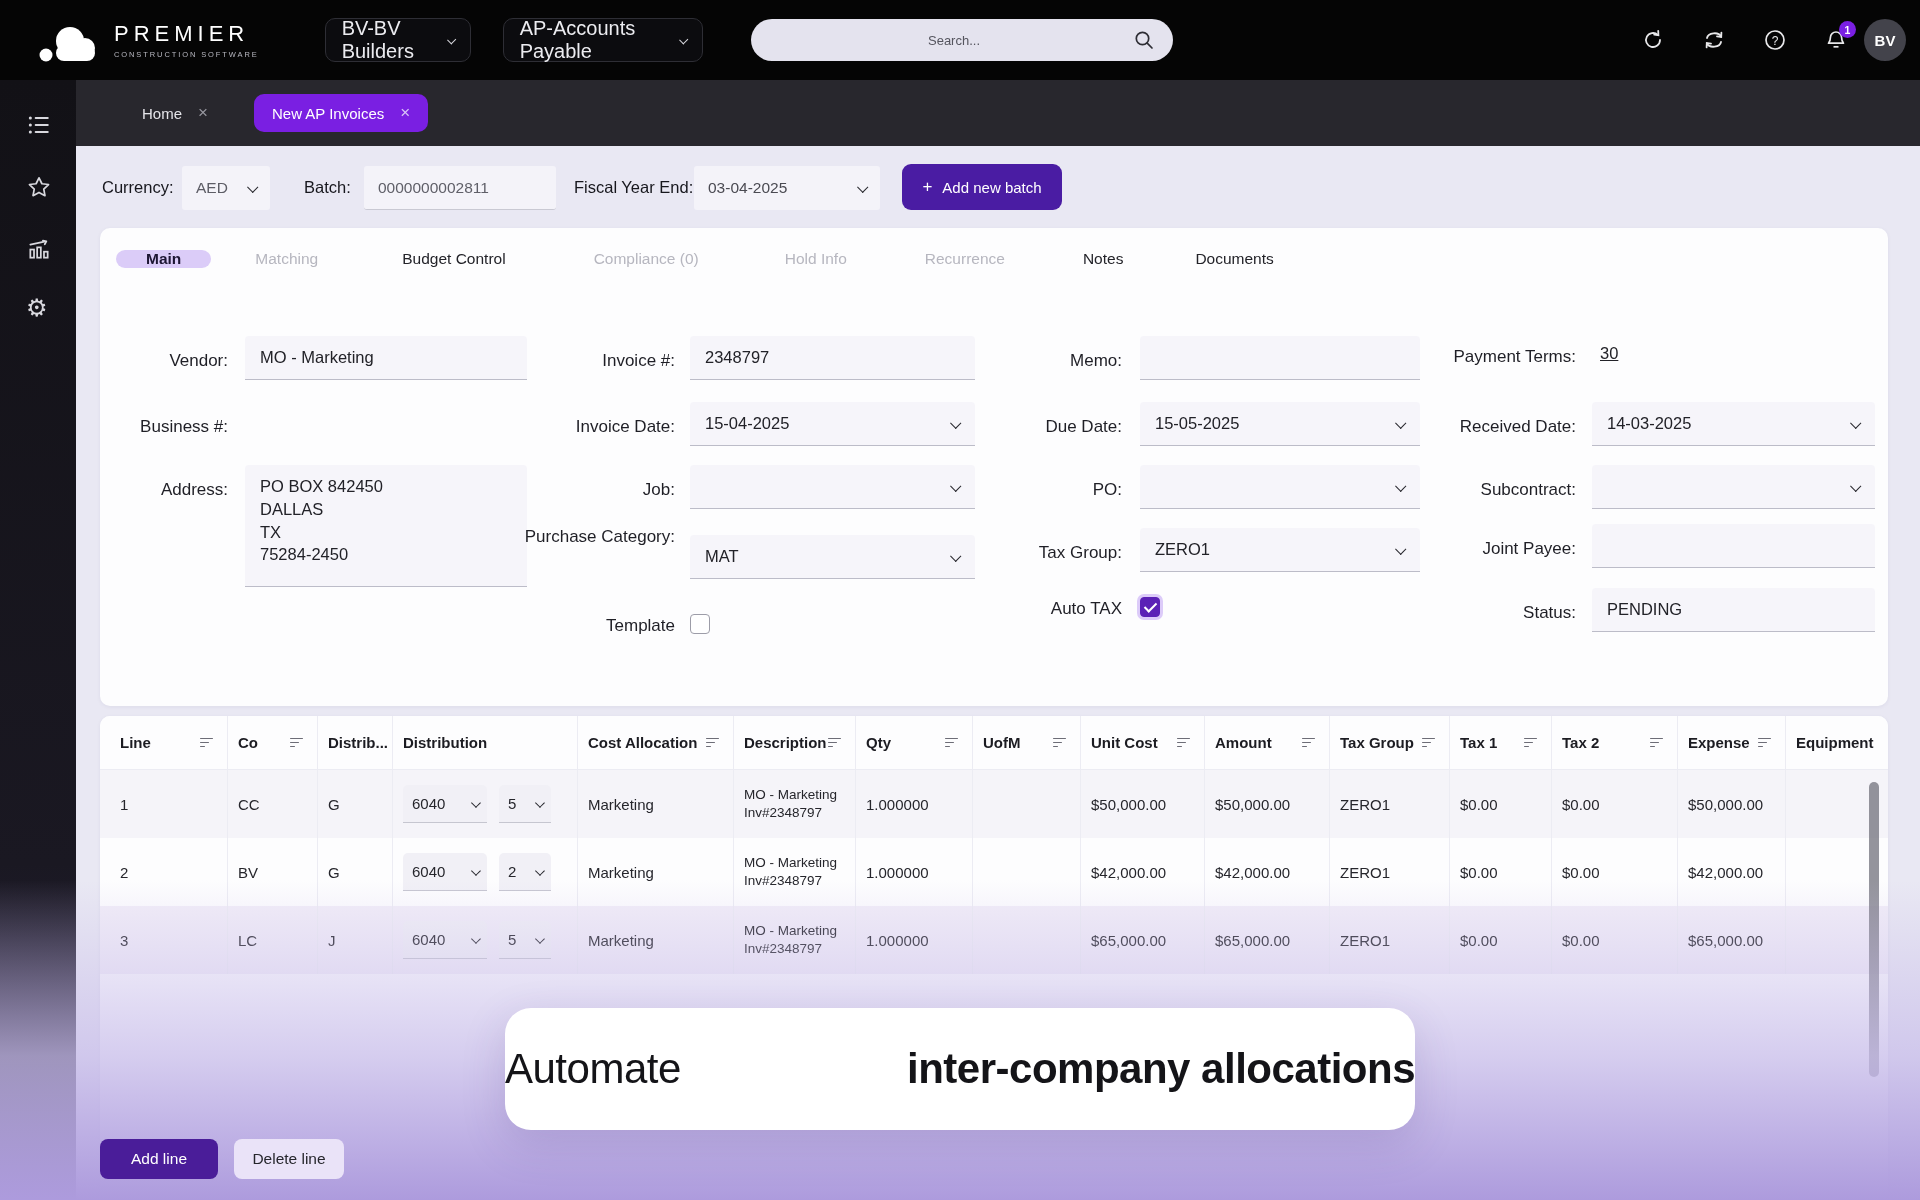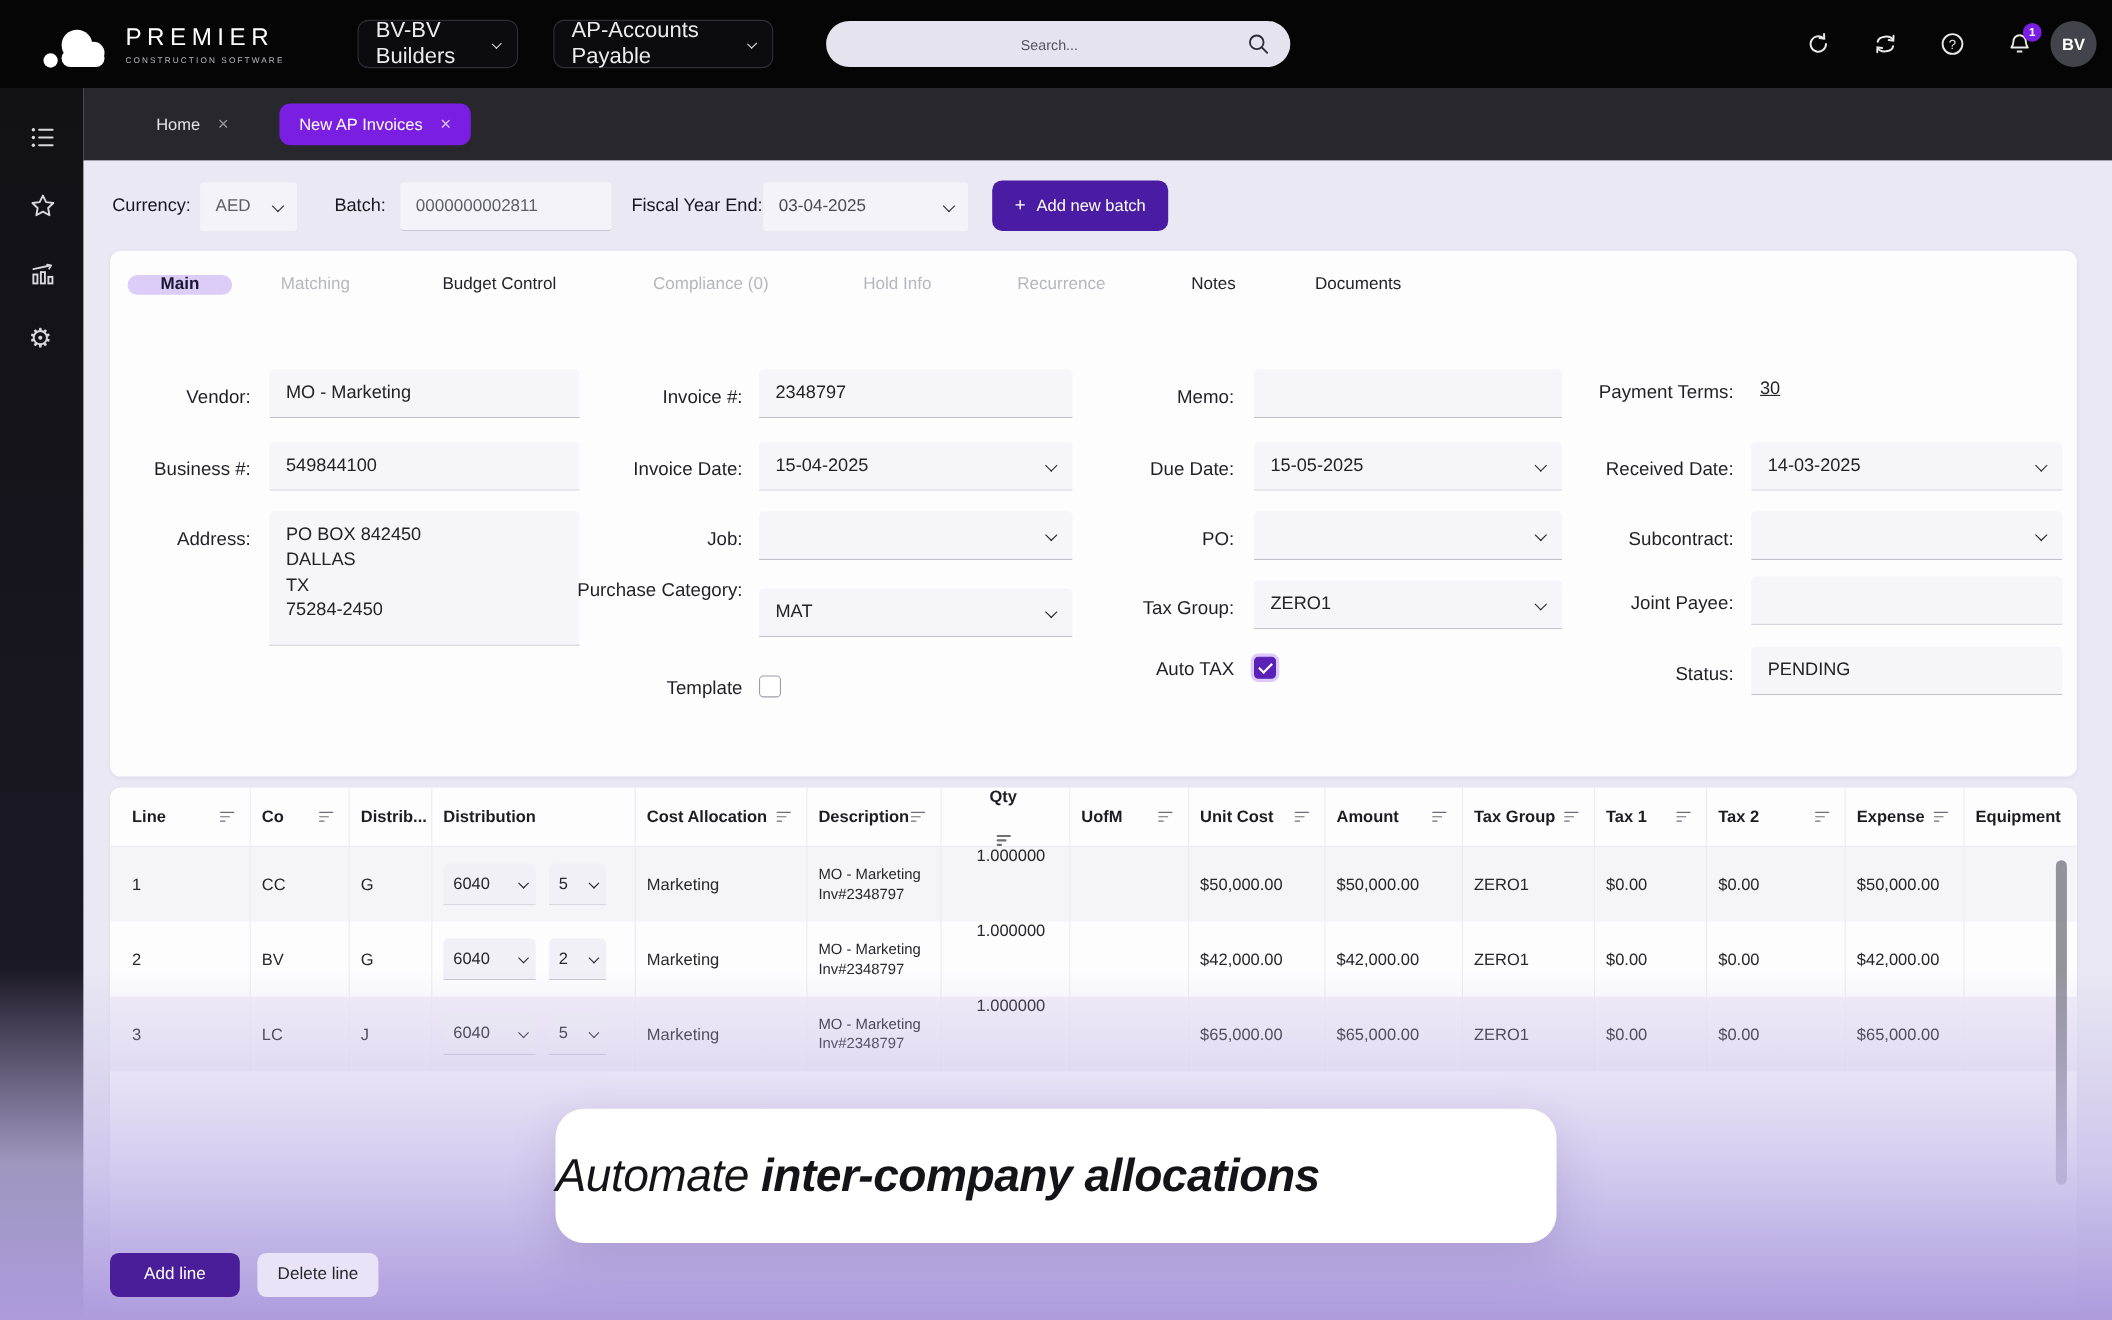--- a/index.html
+++ b/index.html
@@ -69,42 +69,42 @@
   .cb.checked { background:#5b21b6; border-color:#5b21b6; box-shadow:0 0 0 3px #dccbf9; }
   .cb.checked::after { content:""; position:absolute; left:6px; top:2px; width:5px; height:10px; border-right:2.2px solid #fff; border-bottom:2.2px solid #fff; transform:rotate(45deg); }
 
   
   .card.table-card { left:24px; top:570px; width:1788px; height:525px; overflow:hidden; }
   .tr { display:flex; align-items:stretch; padding-left:10px; }
   .tr > div { flex:0 0 auto; display:flex; align-items:center; padding-left:10px; border-right:1px solid #ececf3; overflow:hidden; }
   .tr > div:nth-child(1){ width:118px; } .tr > div:nth-child(2){ width:90px; }
   .tr > div:nth-child(3){ width:75px; }  .tr > div:nth-child(4){ width:185px; }
   .tr > div:nth-child(5){ width:156px; } .tr > div:nth-child(6){ width:122px; }
-  .tr > div:nth-child(7){ width:117px;flex-direction:column; } .tr > div:nth-child(8){ width:108px; }
+  .tr > div:nth-child(7){ width:117px; } .tr > div:nth-child(8){ width:108px; }
   .tr > div:nth-child(9){ width:124px; } .tr > div:nth-child(10){ width:125px; }
   .tr > div:nth-child(11){ width:120px; } .tr > div:nth-child(12){ width:102px; }
   .tr > div:nth-child(13){ width:126px; } .tr > div:nth-child(14){ width:108px; }
   .tr > div:nth-child(15){ width:130px; border-right:none; }
   .thead { height:54px; background:#fdfdfe; border-bottom:1px solid #ececf3; }
   .thead > div { justify-content:space-between; padding-right:14px; font-size:15px; font-weight:600; color:#1c1c22; }
   .fico { display:inline-flex; flex-direction:column; gap:2.5px; align-items:flex-start; cursor:pointer; }
   .fico i { display:block; height:1.6px; background:#6d6d77; border-radius:1px; }
   .fico i:nth-child(1){ width:13px; } .fico i:nth-child(2){ width:9px; } .fico i:nth-child(3){ width:5px; }
   .trow { height:68px; font-size:15px; color:#26262c; }
   .trow.r0 { background:#f5f4f9; } .trow.r1 { background:#fdfdfe; } .trow.r2 { background:#f2eef8; }
   .trow .desc { font-size:13.5px; line-height:1.3; white-space:pre-line; }
   .cell-sel { height:38px; background:#f1f0f6; border-bottom:1px solid #c6c6d0; border-radius:5px 5px 0 0; display:flex; align-items:center; justify-content:space-between; padding:0 9px; font-size:15px; cursor:pointer; }
   .cell-sel.w1 { width:84px; margin-right:12px; } .cell-sel.w2 { width:52px; }
   .cell-sel .chev { width:6.5px; height:6.5px; }
   .vscroll { position:absolute; right:9px; top:66px; width:10px; height:295px; background:#797983; opacity:.8; border-radius:5px; cursor:pointer; }
 
   
   .bottom-grad { position:absolute; left:0; right:0; top:880px; height:320px; z-index:5; pointer-events:none;
     background:linear-gradient(180deg, rgba(233,232,244,0) 0%, rgba(200,189,234,0.75) 55%, #ad9bdd 100%); }
-  .callout { position:absolute; left:505px; top:1008px; width:910px; height:122px; background:#fff; border-radius:26px; z-index:9; display:flex; align-items:center; justify-content:flex-start; box-shadow:0 14px 44px rgba(70,50,130,0.18); font-size:42px; color:#141418; letter-spacing:-0.5px;font-style:italic; }
+  .callout { position:absolute; left:505px; top:1008px; width:910px; height:122px; background:#fff; border-radius:26px; z-index:9; display:flex; align-items:center; justify-content:space-between; box-shadow:0 14px 44px rgba(70,50,130,0.18); font-size:42px; color:#141418; letter-spacing:-0.5px; }
   .callout .co-bold { font-weight:700; margin-left:11px; }
   .footer-btns { position:absolute; left:100px; top:1139px; z-index:9; display:flex; gap:16px; }
   .btn-add { width:118px; height:40px; background:#4a1d99; color:#fff; border:none; border-radius:8px; font-size:15.5px; font-family:inherit; cursor:pointer; }
   .btn-del { width:110px; height:40px; background:#eae3f8; color:#26262c; border:none; border-radius:8px; font-size:15.5px; font-family:inherit; cursor:pointer; }
 
   svg { display:block; }
 </style>
 </head>
 <body>
 
@@ -246,21 +246,20 @@
             <div class="stab disabled s-compliance">Compliance (0)</div>
             <div class="stab disabled s-hold">Hold Info</div>
             <div class="stab disabled s-recurrence">Recurrence</div>
             <div class="stab normal s-notes">Notes</div>
             <div class="stab normal">Documents</div>
           </div>
 
           <div class="flabel" style="left:0; top:120px; width:128px;">Vendor:</div>
           <div class="fld" style="left:145px; top:108px; width:282px;">MO - Marketing</div>
           <div class="flabel" style="left:0; top:186px; width:128px;">Business #:</div>
-          <div class="fld" style="left:145px; top:174px; width:282px;">549844100</div>
           <div class="flabel" style="left:0; top:249px; width:128px;">Address:</div>
           <div class="fld multi" style="left:145px; top:237px; width:282px;">PO BOX 842450
 DALLAS
 TX
 75284-2450</div>
 
           <div class="flabel" style="left:420px; top:120px; width:155px;">Invoice #:</div>
           <div class="fld" style="left:590px; top:108px; width:285px;">2348797</div>
           <div class="flabel" style="left:420px; top:186px; width:155px;">Invoice Date:</div>
           <div class="fld sel" style="left:590px; top:174px; width:285px;">

